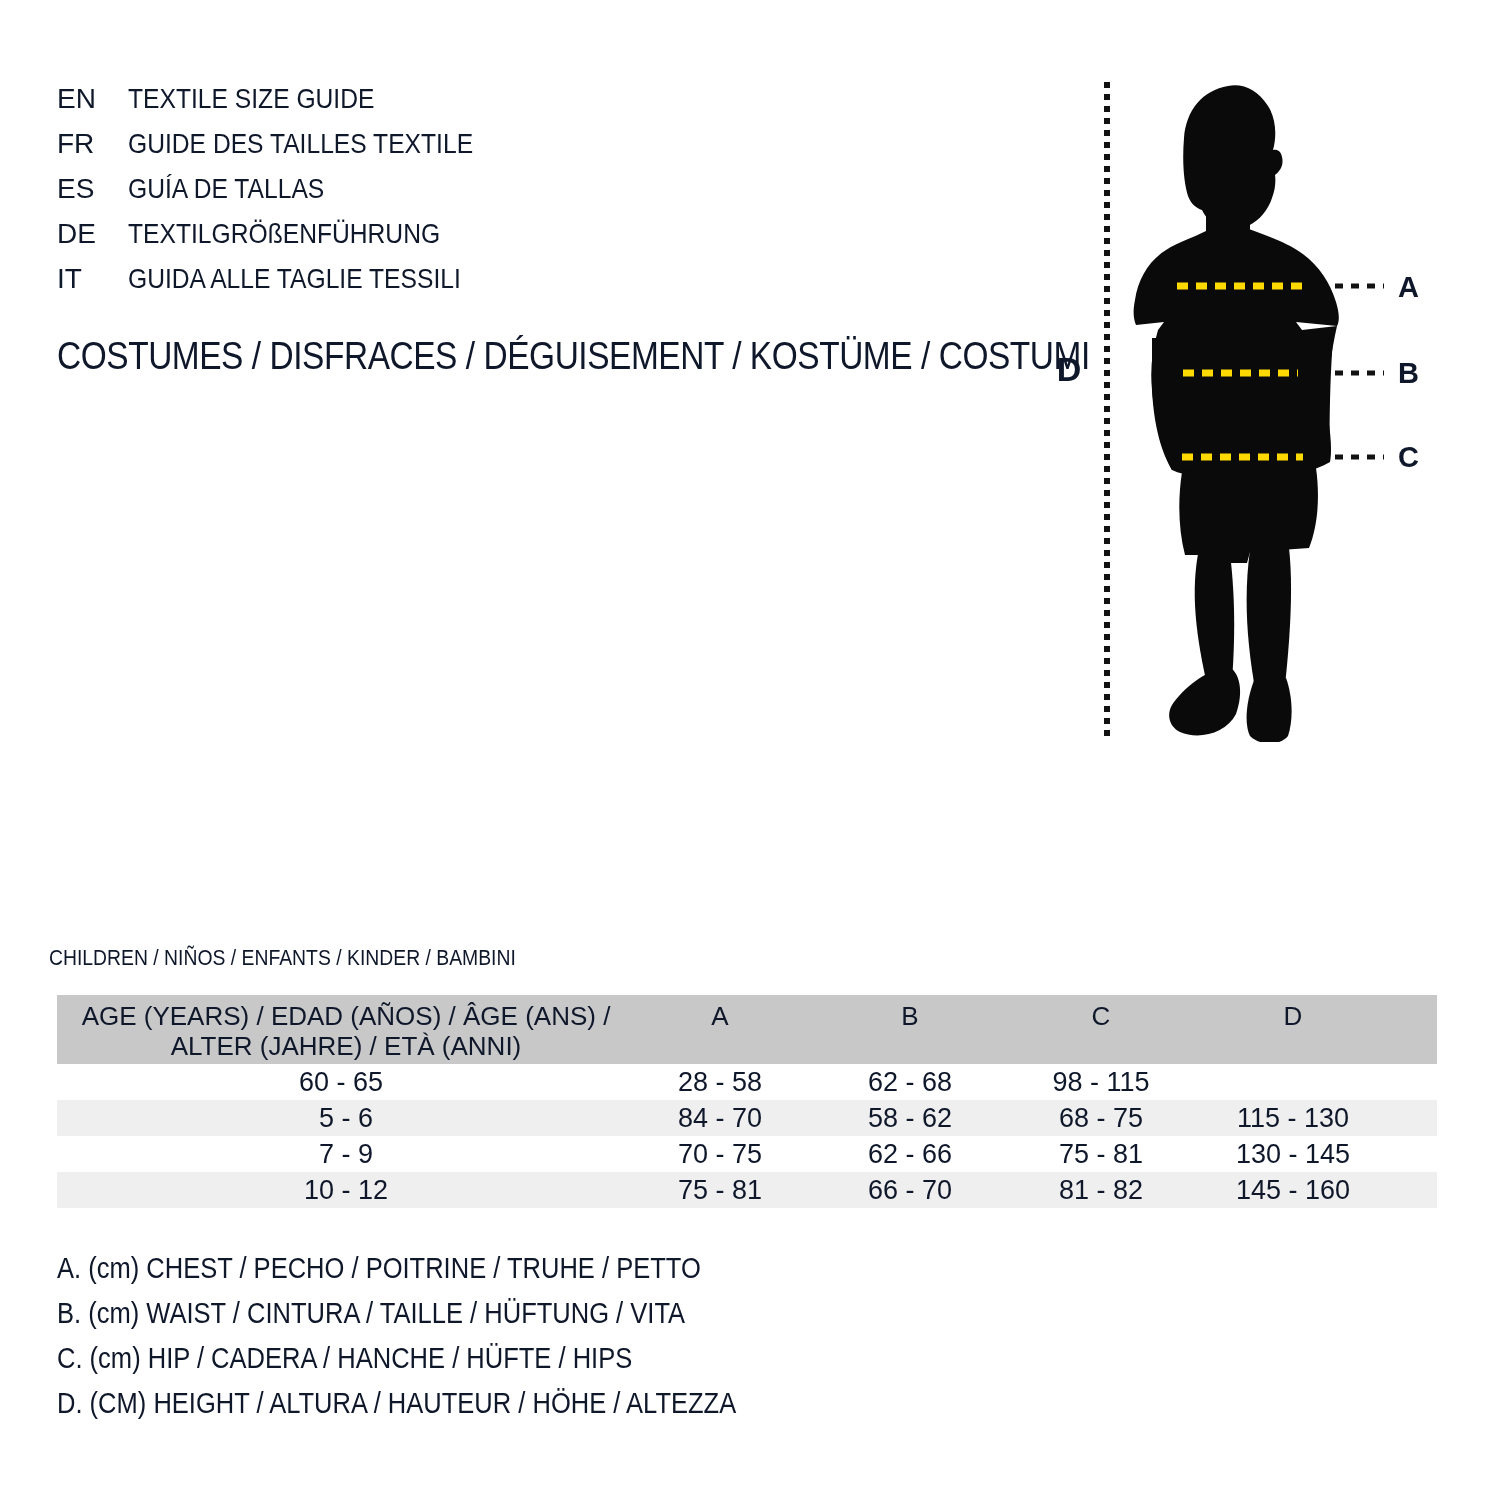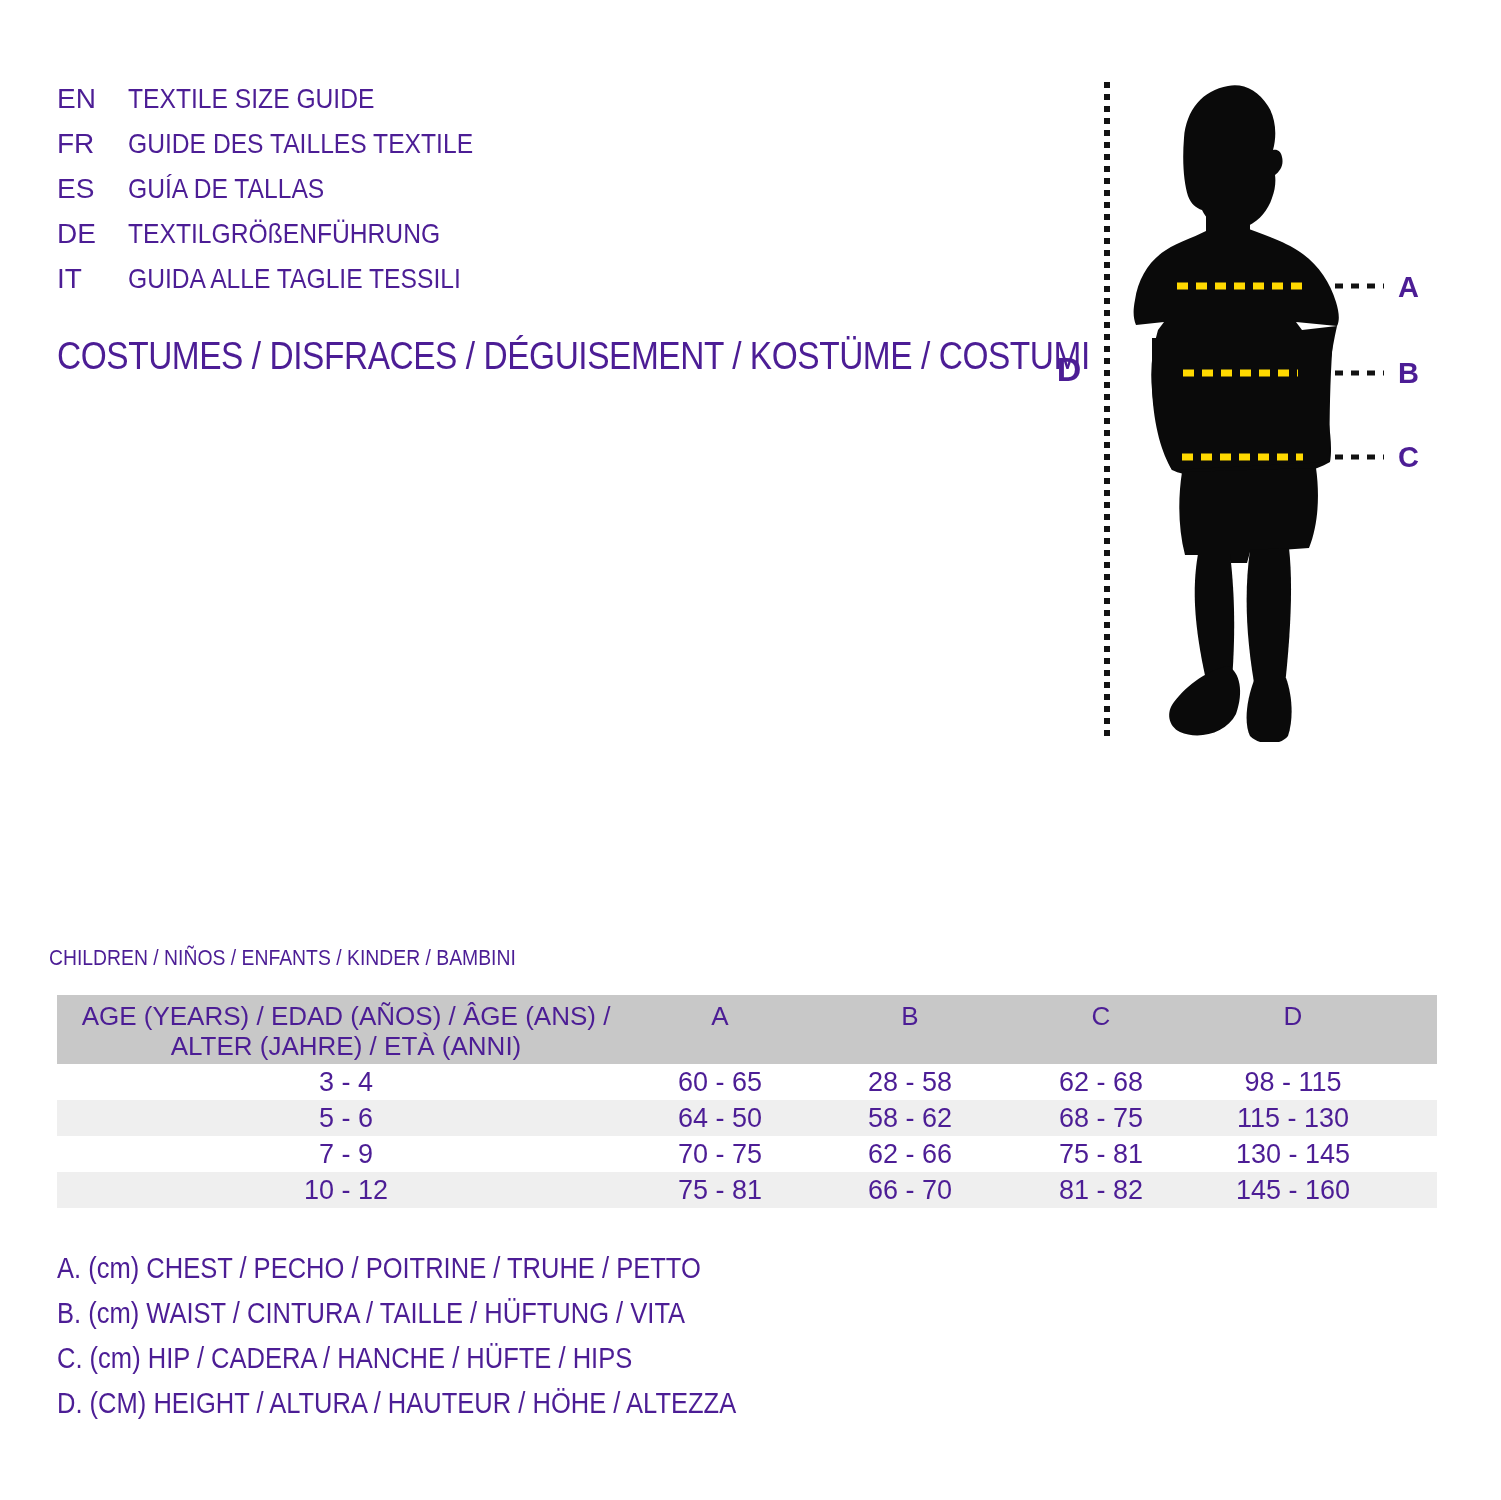--- a/index.html
+++ b/index.html
@@ -1,18 +1,18 @@
 <!DOCTYPE html>
 <html><head>
 <meta charset="utf-8">
 <style>
   html,body{margin:0;padding:0;background:#ffffff;}
   .canvas{
     position:relative;width:1501px;height:1500px;background:#ffffff;overflow:hidden;
-    font-family:"Liberation Sans","DejaVu Sans",sans-serif;color:#4c1d95;
+    font-family:"Liberation Sans","DejaVu Sans",sans-serif;color:#0f172a;
   }
   .cond{display:inline-block;transform:scaleX(0.88);transform-origin:0 50%;white-space:nowrap;}
 
   
   .lang-list{position:absolute;left:57px;top:76px;}
   .lang-row{display:flex;height:45px;align-items:center;font-size:28px;}
   .lang-code{width:71px;flex:0 0 71px;}
   
   .costumes-title{position:absolute;left:57px;top:336px;height:40px;line-height:40px;
     font-size:38px;font-weight:normal;letter-spacing:-0.5px;}
@@ -144,30 +144,29 @@
         <div>ALTER (JAHRE) / ETÀ (ANNI)</div>
       </div>
       <div class="cell">A</div>
       <div class="cell">B</div>
       <div class="cell">C</div>
       <div class="cell">D</div>
       <div class="cell"></div>
     </div>
 
     <div class="t-row t-data">
-      <div class="cell age">3 - 4</div>
       <div class="cell">60 - 65</div>
       <div class="cell">28 - 58</div>
       <div class="cell">62 - 68</div>
       <div class="cell">98 - 115</div>
       <div class="cell"></div>
     </div>
     <div class="t-row t-data" style="background:#efefef;">
       <div class="cell age">5 - 6</div>
-      <div class="cell">64 - 50</div>
+      <div class="cell">84 - 70</div>
       <div class="cell">58 - 62</div>
       <div class="cell">68 - 75</div>
       <div class="cell">115 - 130</div>
       <div class="cell"></div>
     </div>
     <div class="t-row t-data">
       <div class="cell age">7 - 9</div>
       <div class="cell">70 - 75</div>
       <div class="cell">62 - 66</div>
       <div class="cell">75 - 81</div>

